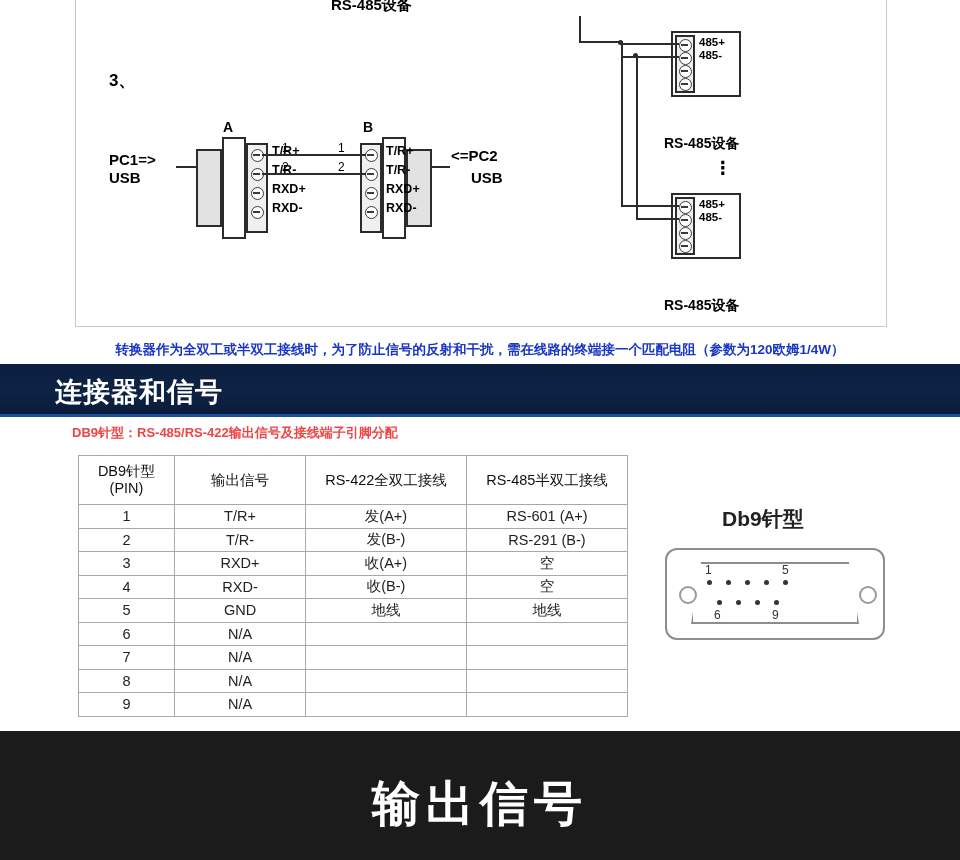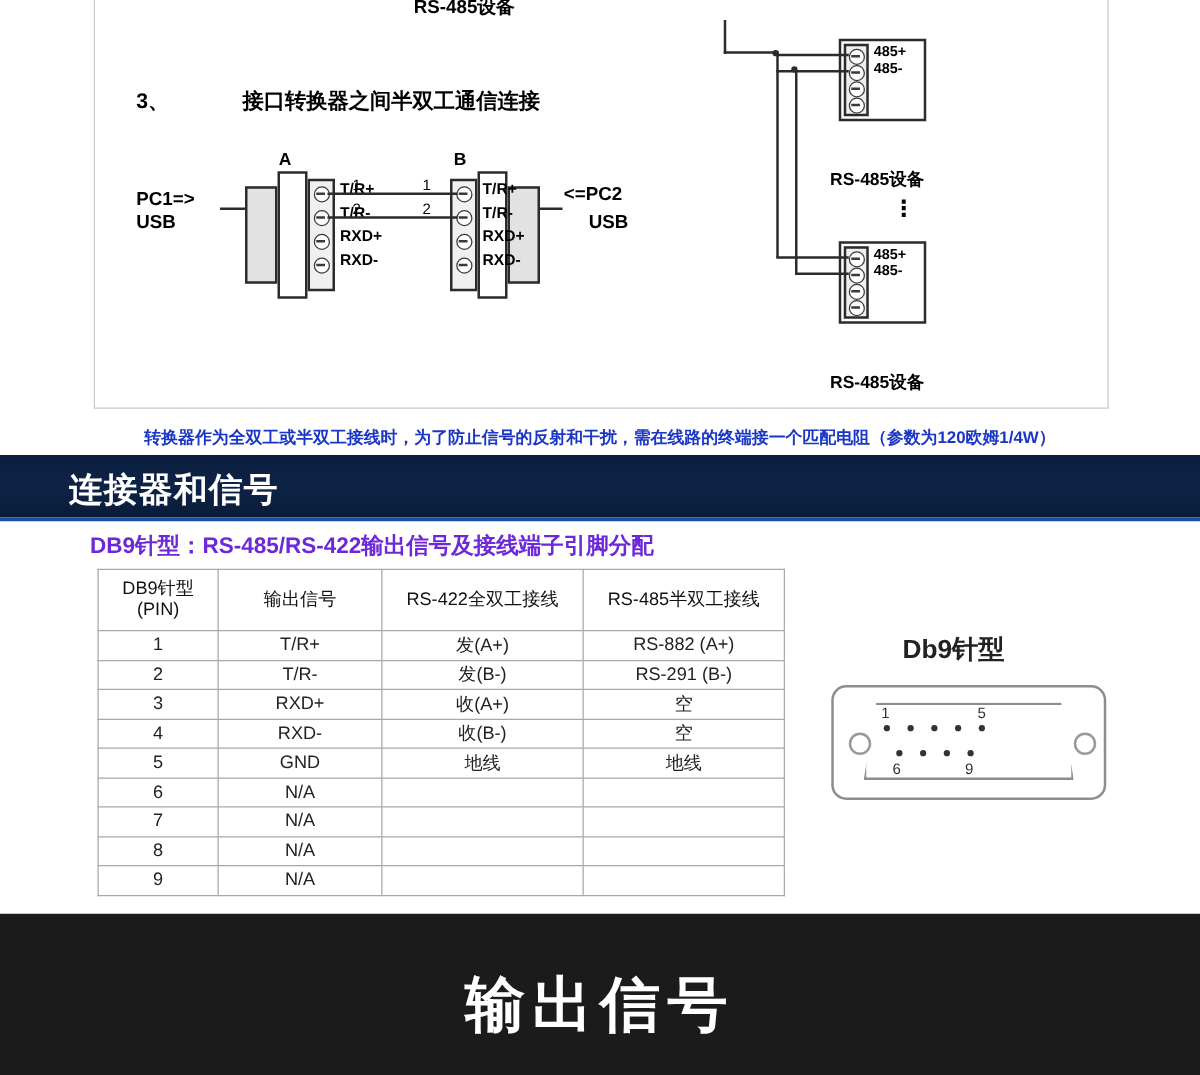--- a/index.html
+++ b/index.html
@@ -44,21 +44,21 @@
   }
   .band-title{
     position:absolute;left:55px;top:374px;color:#ffffff;font-size:27px;font-weight:bold;
     letter-spacing:1px;
   }
   .band-underline{
     position:absolute;left:0;top:414px;width:960px;height:3px;background:#1a4fa0;
   }
 
   .sub-title{
-    position:absolute;left:72px;top:424px;color:#6d28d9;font-size:18px;font-weight:bold;
+    position:absolute;left:72px;top:424px;color:#ef4444;font-size:13px;font-weight:bold;
   }
 
   
   table.pin{
     position:absolute;left:78px;top:455px;border-collapse:collapse;
     font-size:14px;color:#222;
   }
   table.pin td,table.pin th{
     border:1px solid #a8a8a8;text-align:center;font-weight:normal;
     padding:0;
@@ -102,21 +102,20 @@
   }
 </style>
 </head>
 <body>
 
 <div class="diagram-box">
 
   <div class="d-label" style="left:255px;top:35px;font-size:15px;">RS-485设备</div>
 
   <div class="d-label" style="left:33px;top:108px;font-size:17px;">3、</div>
-  <div class="d-label" style="left:118px;top:108px;font-size:17px;">接口转换器之间半双工通信连接</div>
 
   <div class="d-label" style="left:147px;top:158px;font-size:14px;">A</div>
   <div class="d-label" style="left:287px;top:158px;font-size:14px;">B</div>
 
   <div class="term" style="left:120px;top:188px;width:26px;height:78px;background:#e2e2e2;"></div>
   <div class="term" style="left:146px;top:176px;width:24px;height:102px;background:#ffffff;"></div>
   <div class="term" style="left:170px;top:182px;width:22px;height:90px;background:#f0f0f0;"></div>
   <div class="screw" style="left:175px;top:188px;"></div>
   <div class="screw" style="left:175px;top:207px;"></div>
   <div class="screw" style="left:175px;top:226px;"></div>
@@ -205,21 +204,21 @@
       <th class="c2">输出信号</th>
       <th class="c3">RS-422全双工接线</th>
       <th class="c4">RS-485半双工接线</th>
     </tr>
   </thead>
   <tbody>
     <tr>
       <td>1</td>
       <td>T/R+</td>
       <td>发(A+)</td>
-      <td>RS-882 (A+)</td>
+      <td>RS-601 (A+)</td>
     </tr>
     <tr>
       <td>2</td>
       <td>T/R-</td>
       <td>发(B-)</td>
       <td>RS-291 (B-)</td>
     </tr>
     <tr>
       <td>3</td>
       <td>RXD+</td>

